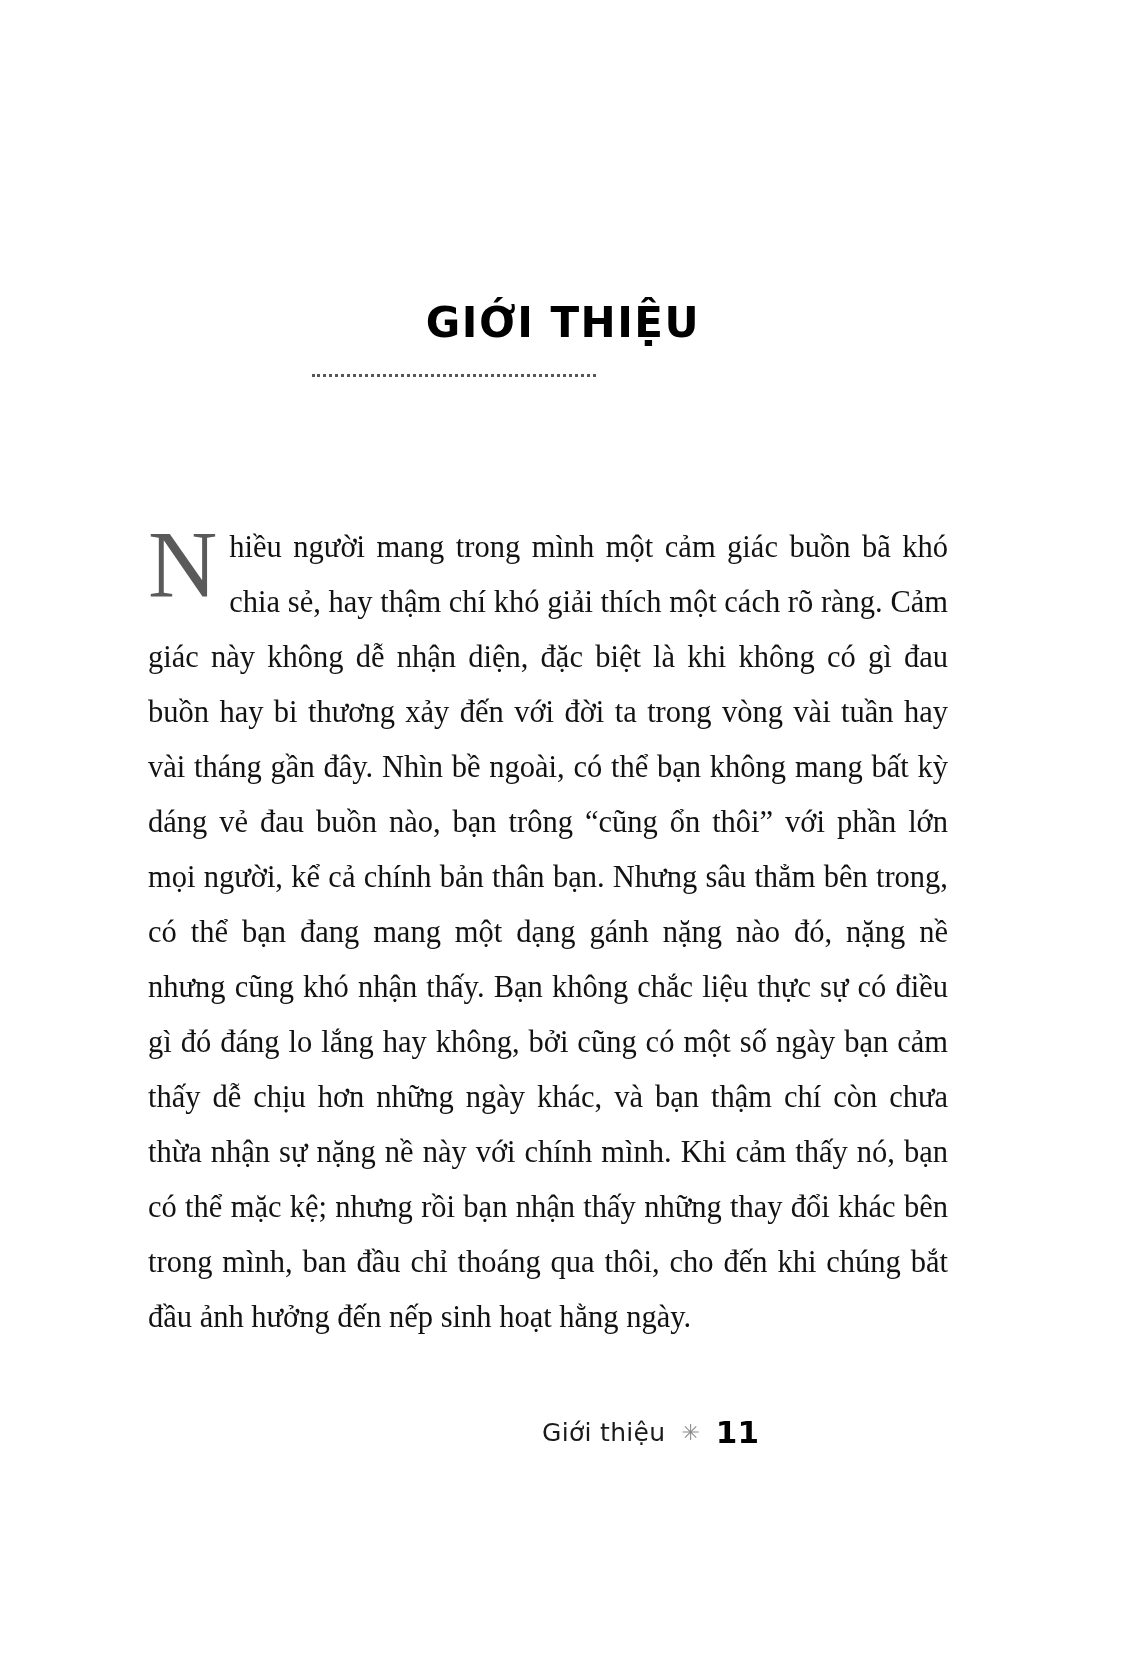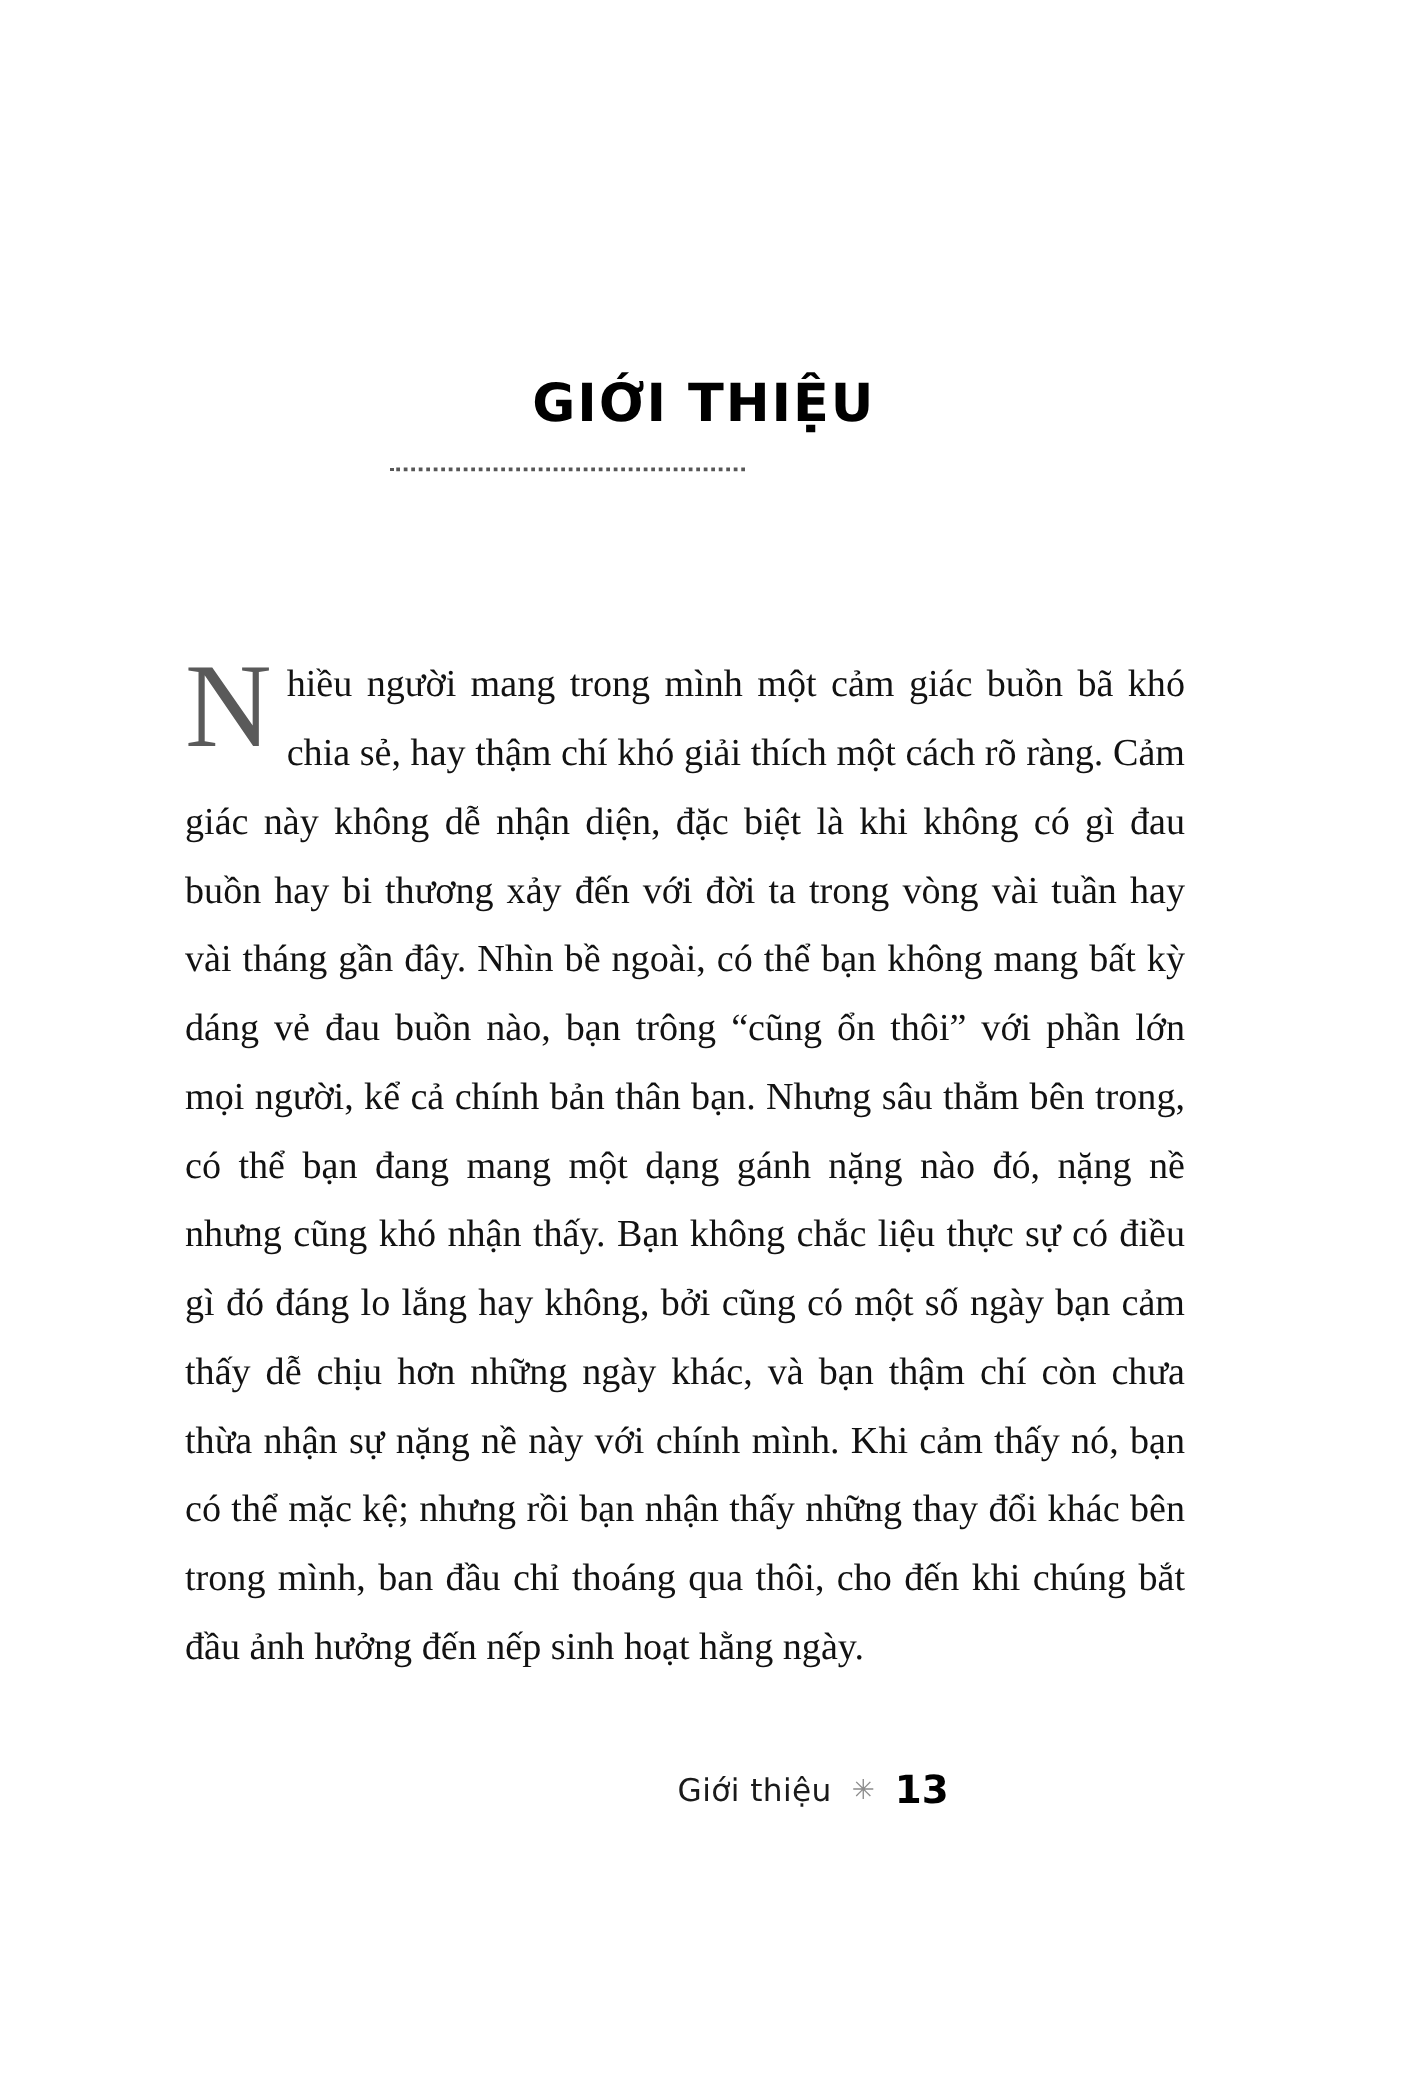--- a/index.html
+++ b/index.html
@@ -108,16 +108,16 @@
 
   <div class="title-rule"></div>
 
   <div class="body-text">
     <p><span class="dropcap">N</span><span>hiều người mang trong mình một cảm giác buồn bã khó chia sẻ, hay thậm chí khó giải thích một cách rõ ràng. Cảm giác này không dễ nhận diện, đặc biệt là khi không có gì đau buồn hay bi thương xảy đến với đời ta trong vòng vài tuần hay vài tháng gần đây. Nhìn bề ngoài, có thể bạn không mang bất kỳ dáng vẻ đau buồn nào, bạn trông “cũng ổn thôi” với phần lớn mọi người, kể cả chính bản thân bạn. Nhưng sâu thẳm bên trong, có thể bạn đang mang một dạng gánh nặng nào đó, nặng nề nhưng cũng khó nhận thấy. Bạn không chắc liệu thực sự có điều gì đó đáng lo lắng hay không, bởi cũng có một số ngày bạn cảm thấy dễ chịu hơn những ngày khác, và bạn thậm chí còn chưa thừa nhận sự nặng nề này với chính mình. Khi cảm thấy nó, bạn có thể mặc kệ; nhưng rồi bạn nhận thấy những thay đổi khác bên trong mình, ban đầu chỉ thoáng qua thôi, cho đến khi chúng bắt đầu ảnh hưởng đến nếp sinh hoạt hằng ngày.</span></p>
   </div>
 
   <div class="footer">
     <span class="footer-label">Giới thiệu</span>
     <span class="footer-ornament">✳</span>
-    <span class="footer-page">13</span>
+    <span class="footer-page">11</span>
   </div>
 
 </div>
 
 </body></html>

